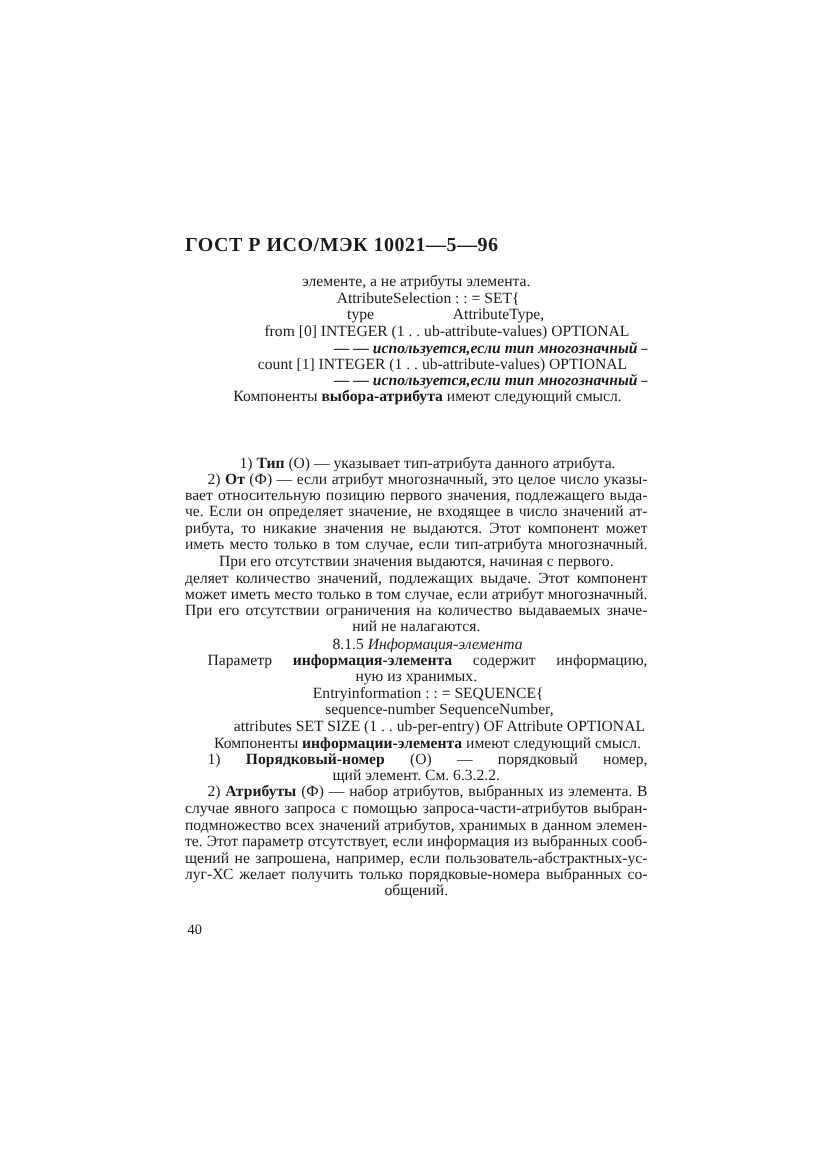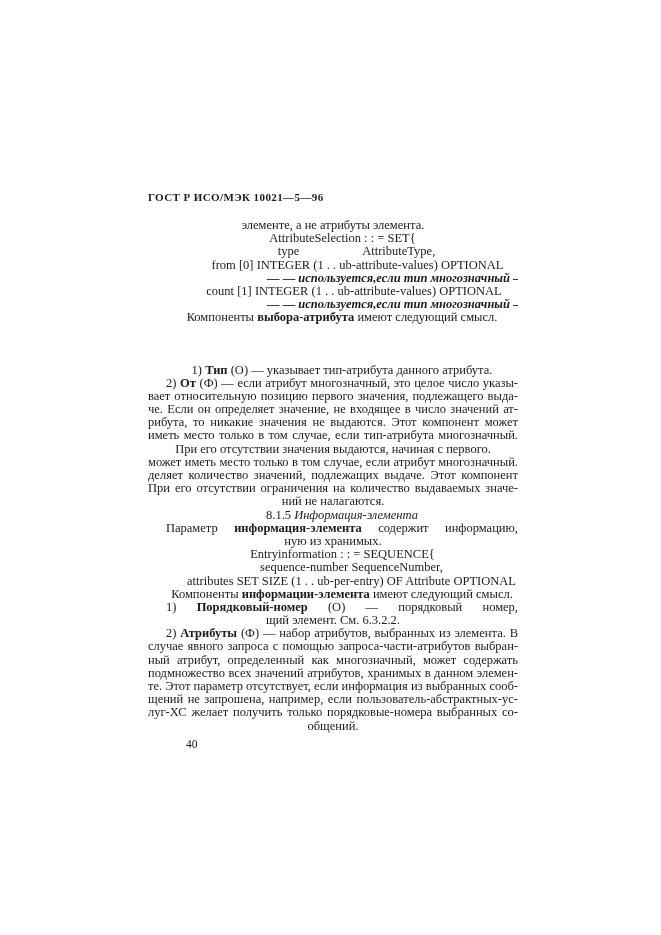--- a/index.html
+++ b/index.html
@@ -11,21 +11,21 @@
     background: #ffffff;
     color: #1b1b1b;
     font-family: "Liberation Serif", "DejaVu Serif", serif;
     overflow: hidden;
   }
   .header {
     position: absolute;
     left: 148px;
     top: 190px;
     width: 370px;
-    font-size: 11px;
+    font-size: 16px;
     line-height: 14px;
     font-weight: bold;
     letter-spacing: 0.4px;
     white-space: nowrap;
   }
   .body {
     position: absolute;
     left: 148px;
     top: 219px;
     width: 370px;
@@ -46,21 +46,20 @@
   .s-b { font-weight: bold; font-style: normal; }
   .s-i { font-weight: normal; font-style: italic; }
   .s-bi { font-weight: bold; font-style: italic; }
   .gap { display: inline-block; height: 1px; }
   .page-number {
     position: absolute;
     left: 150px;
     top: 738px;
     font-size: 11.5px;
     line-height: 12px;
-    margin-left: 36px;
   }
 </style>
 </head>
 <body>
 
 <div class="page">
   <div class="header">ГОСТ Р ИСО/МЭК 10021—5—96</div>
   <div class="body">
       <div class="line l"><span class="s-r">элементе, а не атрибуты элемента.</span></div>
       <div class="line l" style="padding-left: 19px;"><span class="s-r">AttributeSelection : : = SET{</span></div>
@@ -70,36 +69,35 @@
       <div class="line l" style="padding-left: 42px;"><span class="s-r">count [1] INTEGER (1 . . ub-attribute-values) OPTIONAL</span></div>
       <div class="line l" style="padding-left: 119px;"><span class="s-b">— — </span><span class="s-bi">используется,если тип многозначный</span><span class="s-b"> — —,</span></div>
       <div class="line l" style="padding-left: 18px;"><span class="s-r">Компоненты </span><span class="s-b">выбора-атрибута</span><span class="s-r"> имеют следующий смысл.</span></div>
       <div class="line l" style="padding-left: 18px; margin-top: 39px;"><span class="s-r">1) </span><span class="s-b">Тип</span><span class="s-r"> (О) — указывает тип-атрибута данного атрибута.</span></div>
       <div class="line j" style="padding-left: 18px;"><span class="s-r">2) </span><span class="s-b">От</span><span class="s-r"> (Ф) — если атрибут многозначный, это целое число указы-</span></div>
       <div class="line j"><span class="s-r">вает относительную позицию первого значения, подлежащего выда-</span></div>
       <div class="line j"><span class="s-r">че. Если он определяет значение, не входящее в число значений ат-</span></div>
       <div class="line j"><span class="s-r">рибута, то никакие значения не выдаются. Этот компонент может</span></div>
       <div class="line j"><span class="s-r">иметь место только в том случае, если тип-атрибута многозначный.</span></div>
       <div class="line l"><span class="s-r">При его отсутствии значения выдаются, начиная с первого.</span></div>
+      <div class="line j"><span class="s-r">деляет количество значений, подлежащих выдаче. Этот компонент</span></div>
       <div class="line j"><span class="s-r">может иметь место только в том случае, если атрибут многозначный.</span></div>
-      <div class="line j"><span class="s-r">деляет количество значений, подлежащих выдаче. Этот компонент</span></div>
       <div class="line j"><span class="s-r">При его отсутствии ограничения на количество выдаваемых значе-</span></div>
       <div class="line l"><span class="s-r">ний не налагаются.</span></div>
       <div class="line l" style="padding-left: 18px;"><span class="s-r">8.1.5 </span><span class="s-i">Информация-элемента</span></div>
       <div class="line j" style="padding-left: 18px;"><span class="s-r">Параметр </span><span class="s-b">информация-элемента</span><span class="s-r"> содержит информацию, выбран-</span></div>
       <div class="line l"><span class="s-r">ную из хранимых.</span></div>
       <div class="line l" style="padding-left: 19px;"><span class="s-r">Entryinformation : : = SEQUENCE{</span></div>
       <div class="line l" style="padding-left: 37px;"><span class="s-r">sequence-number SequenceNumber,</span></div>
       <div class="line l" style="padding-left: 37px;"><span class="s-r">attributes SET SIZE (1 . . ub-per-entry) OF Attribute OPTIONAL</span></div>
       <div class="line l" style="padding-left: 18px;"><span class="s-r">Компоненты </span><span class="s-b">информации-элемента</span><span class="s-r"> имеют следующий смысл.</span></div>
       <div class="line j" style="padding-left: 18px;"><span class="s-r">1) </span><span class="s-b">Порядковый-номер</span><span class="s-r"> (О) — порядковый номер, идентифицирую-</span></div>
       <div class="line l"><span class="s-r">щий элемент. См. 6.3.2.2.</span></div>
       <div class="line j" style="padding-left: 18px;"><span class="s-r">2) </span><span class="s-b">Атрибуты</span><span class="s-r"> (Ф) — набор атрибутов, выбранных из элемента. В</span></div>
       <div class="line j"><span class="s-r">случае явного запроса с помощью запроса-части-атрибутов выбран-</span></div>
-      <div class="line j"><span class="s-r">ный атрибут, определенный как многозначный, может содержать</span></div>
       <div class="line j"><span class="s-r">подмножество всех значений атрибутов, хранимых в данном элемен-</span></div>
       <div class="line j"><span class="s-r">те. Этот параметр отсутствует, если информация из выбранных сооб-</span></div>
       <div class="line j"><span class="s-r">щений не запрошена, например, если пользователь-абстрактных-ус-</span></div>
       <div class="line j"><span class="s-r">луг-ХС желает получить только порядковые-номера выбранных со-</span></div>
       <div class="line l"><span class="s-r">общений.</span></div>
     </div>
   <div class="page-number">40</div>
 </div>
 
 </body></html>

